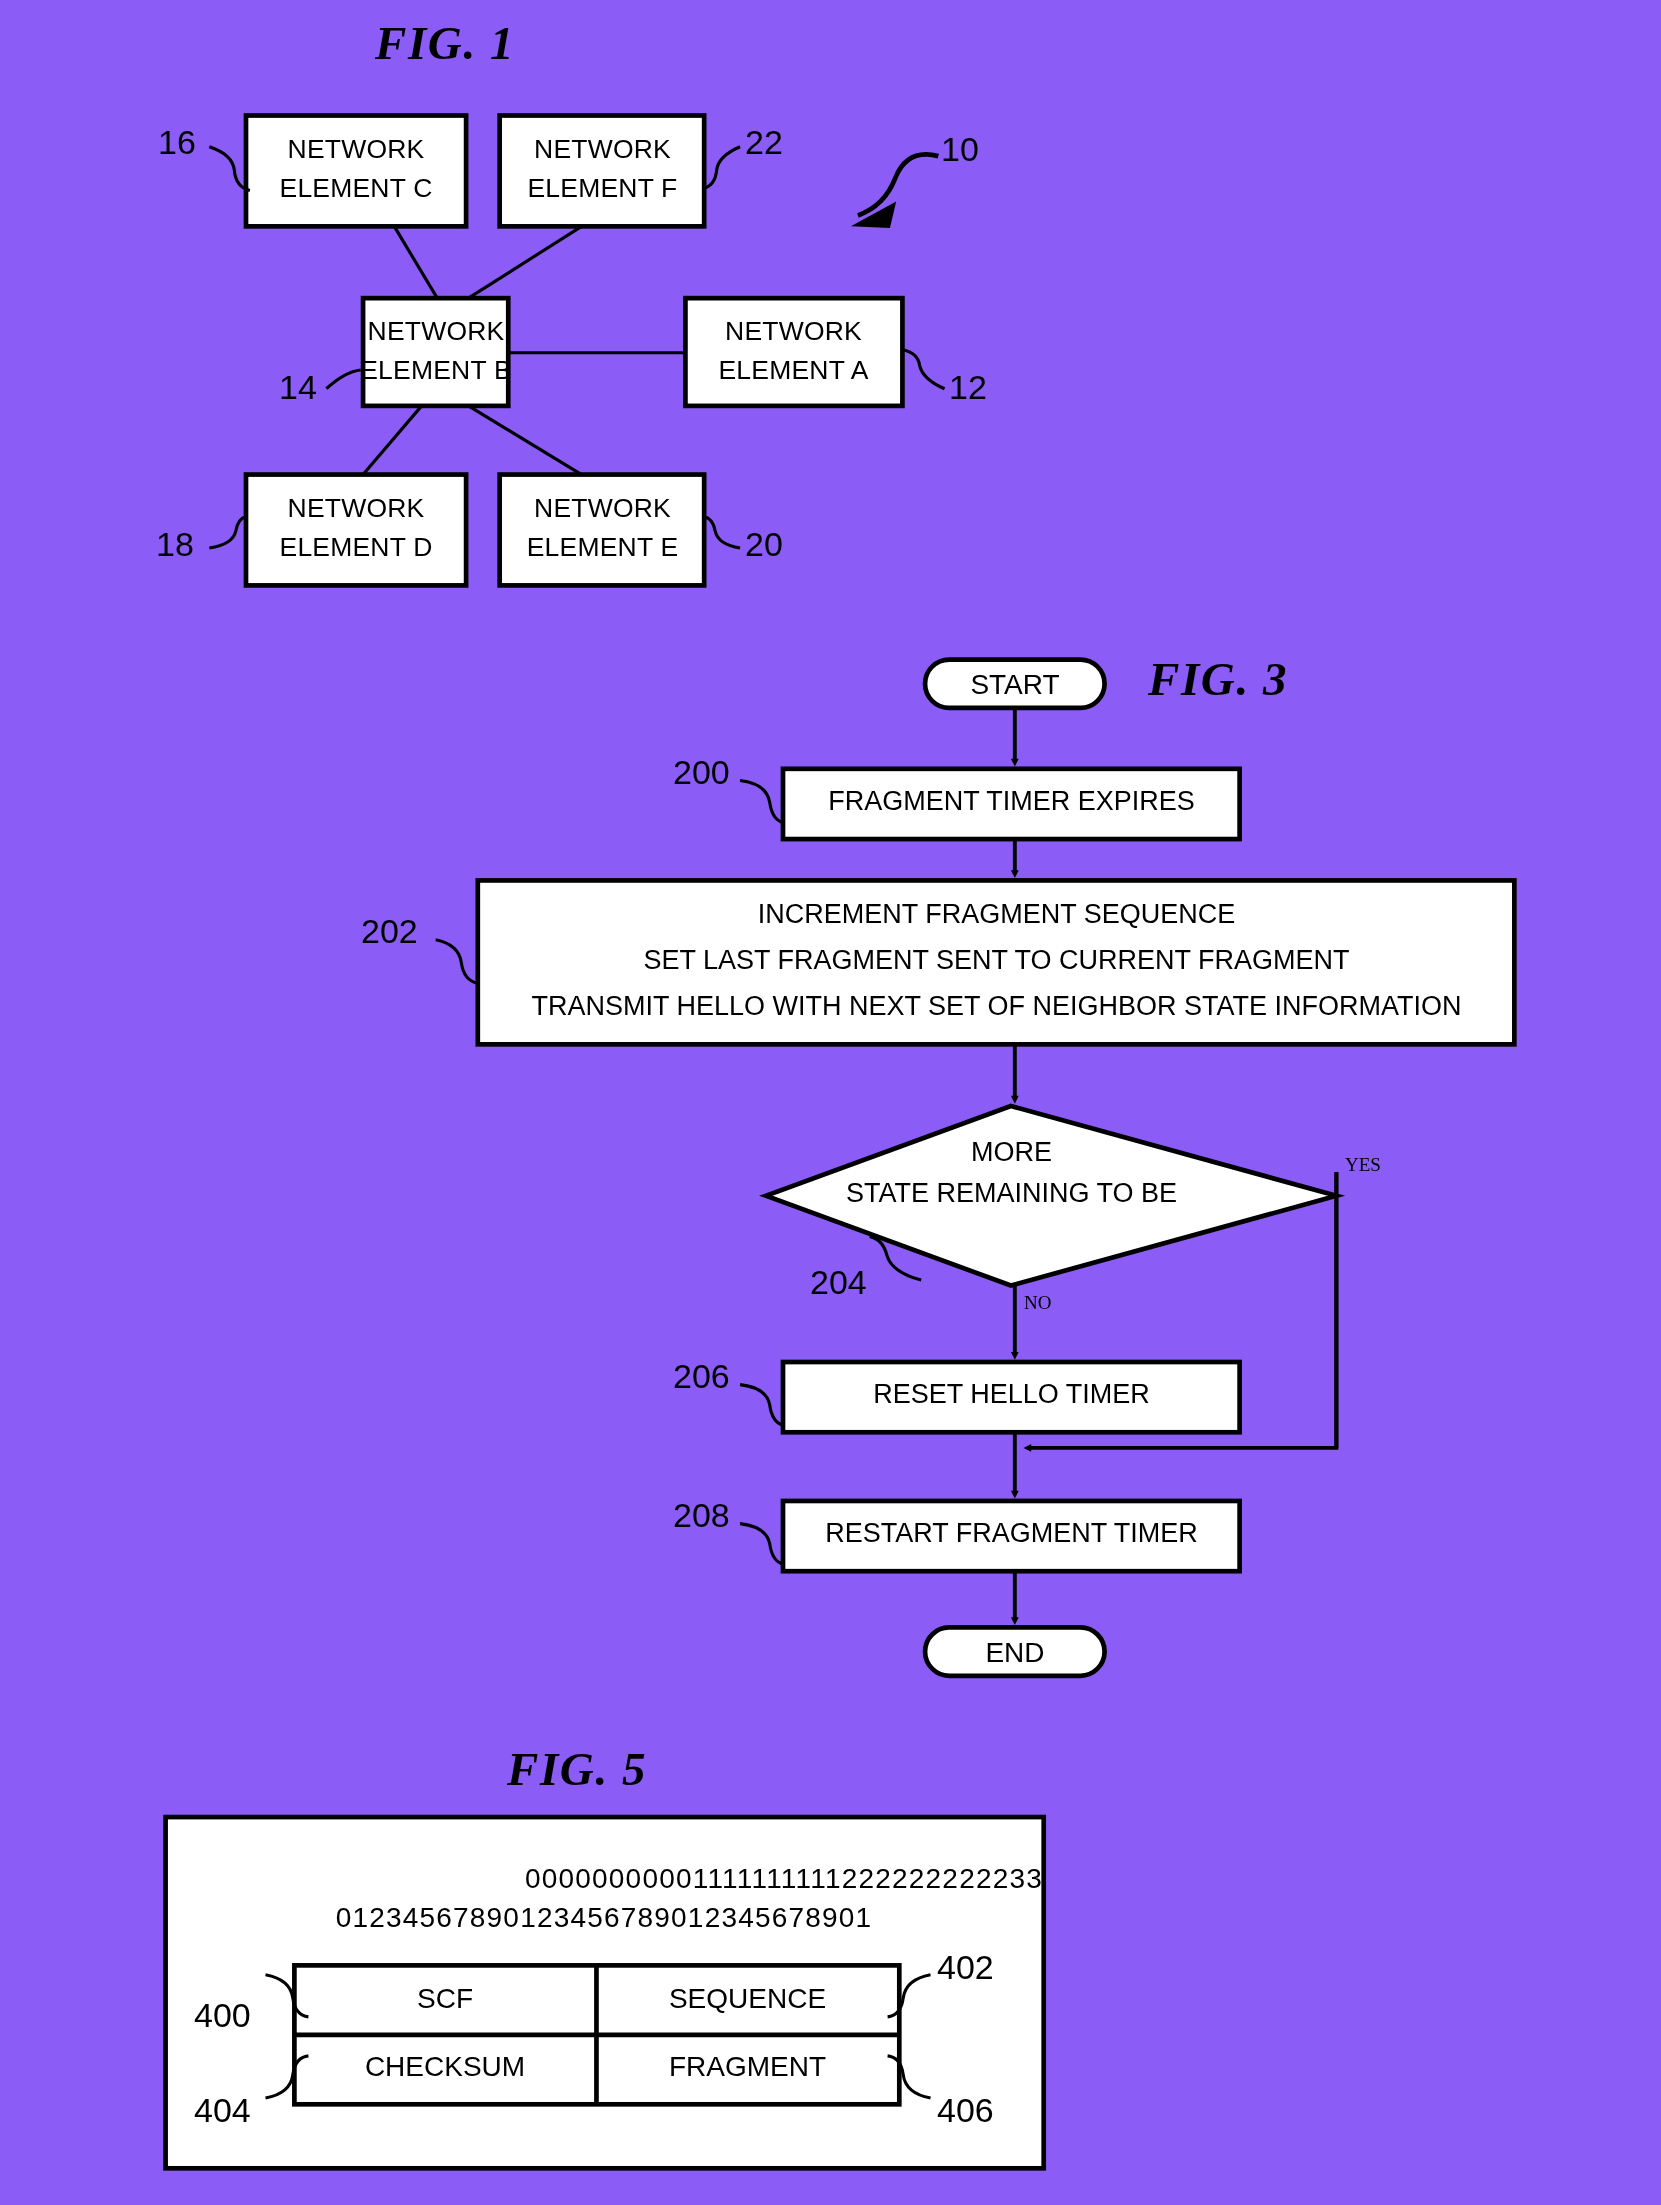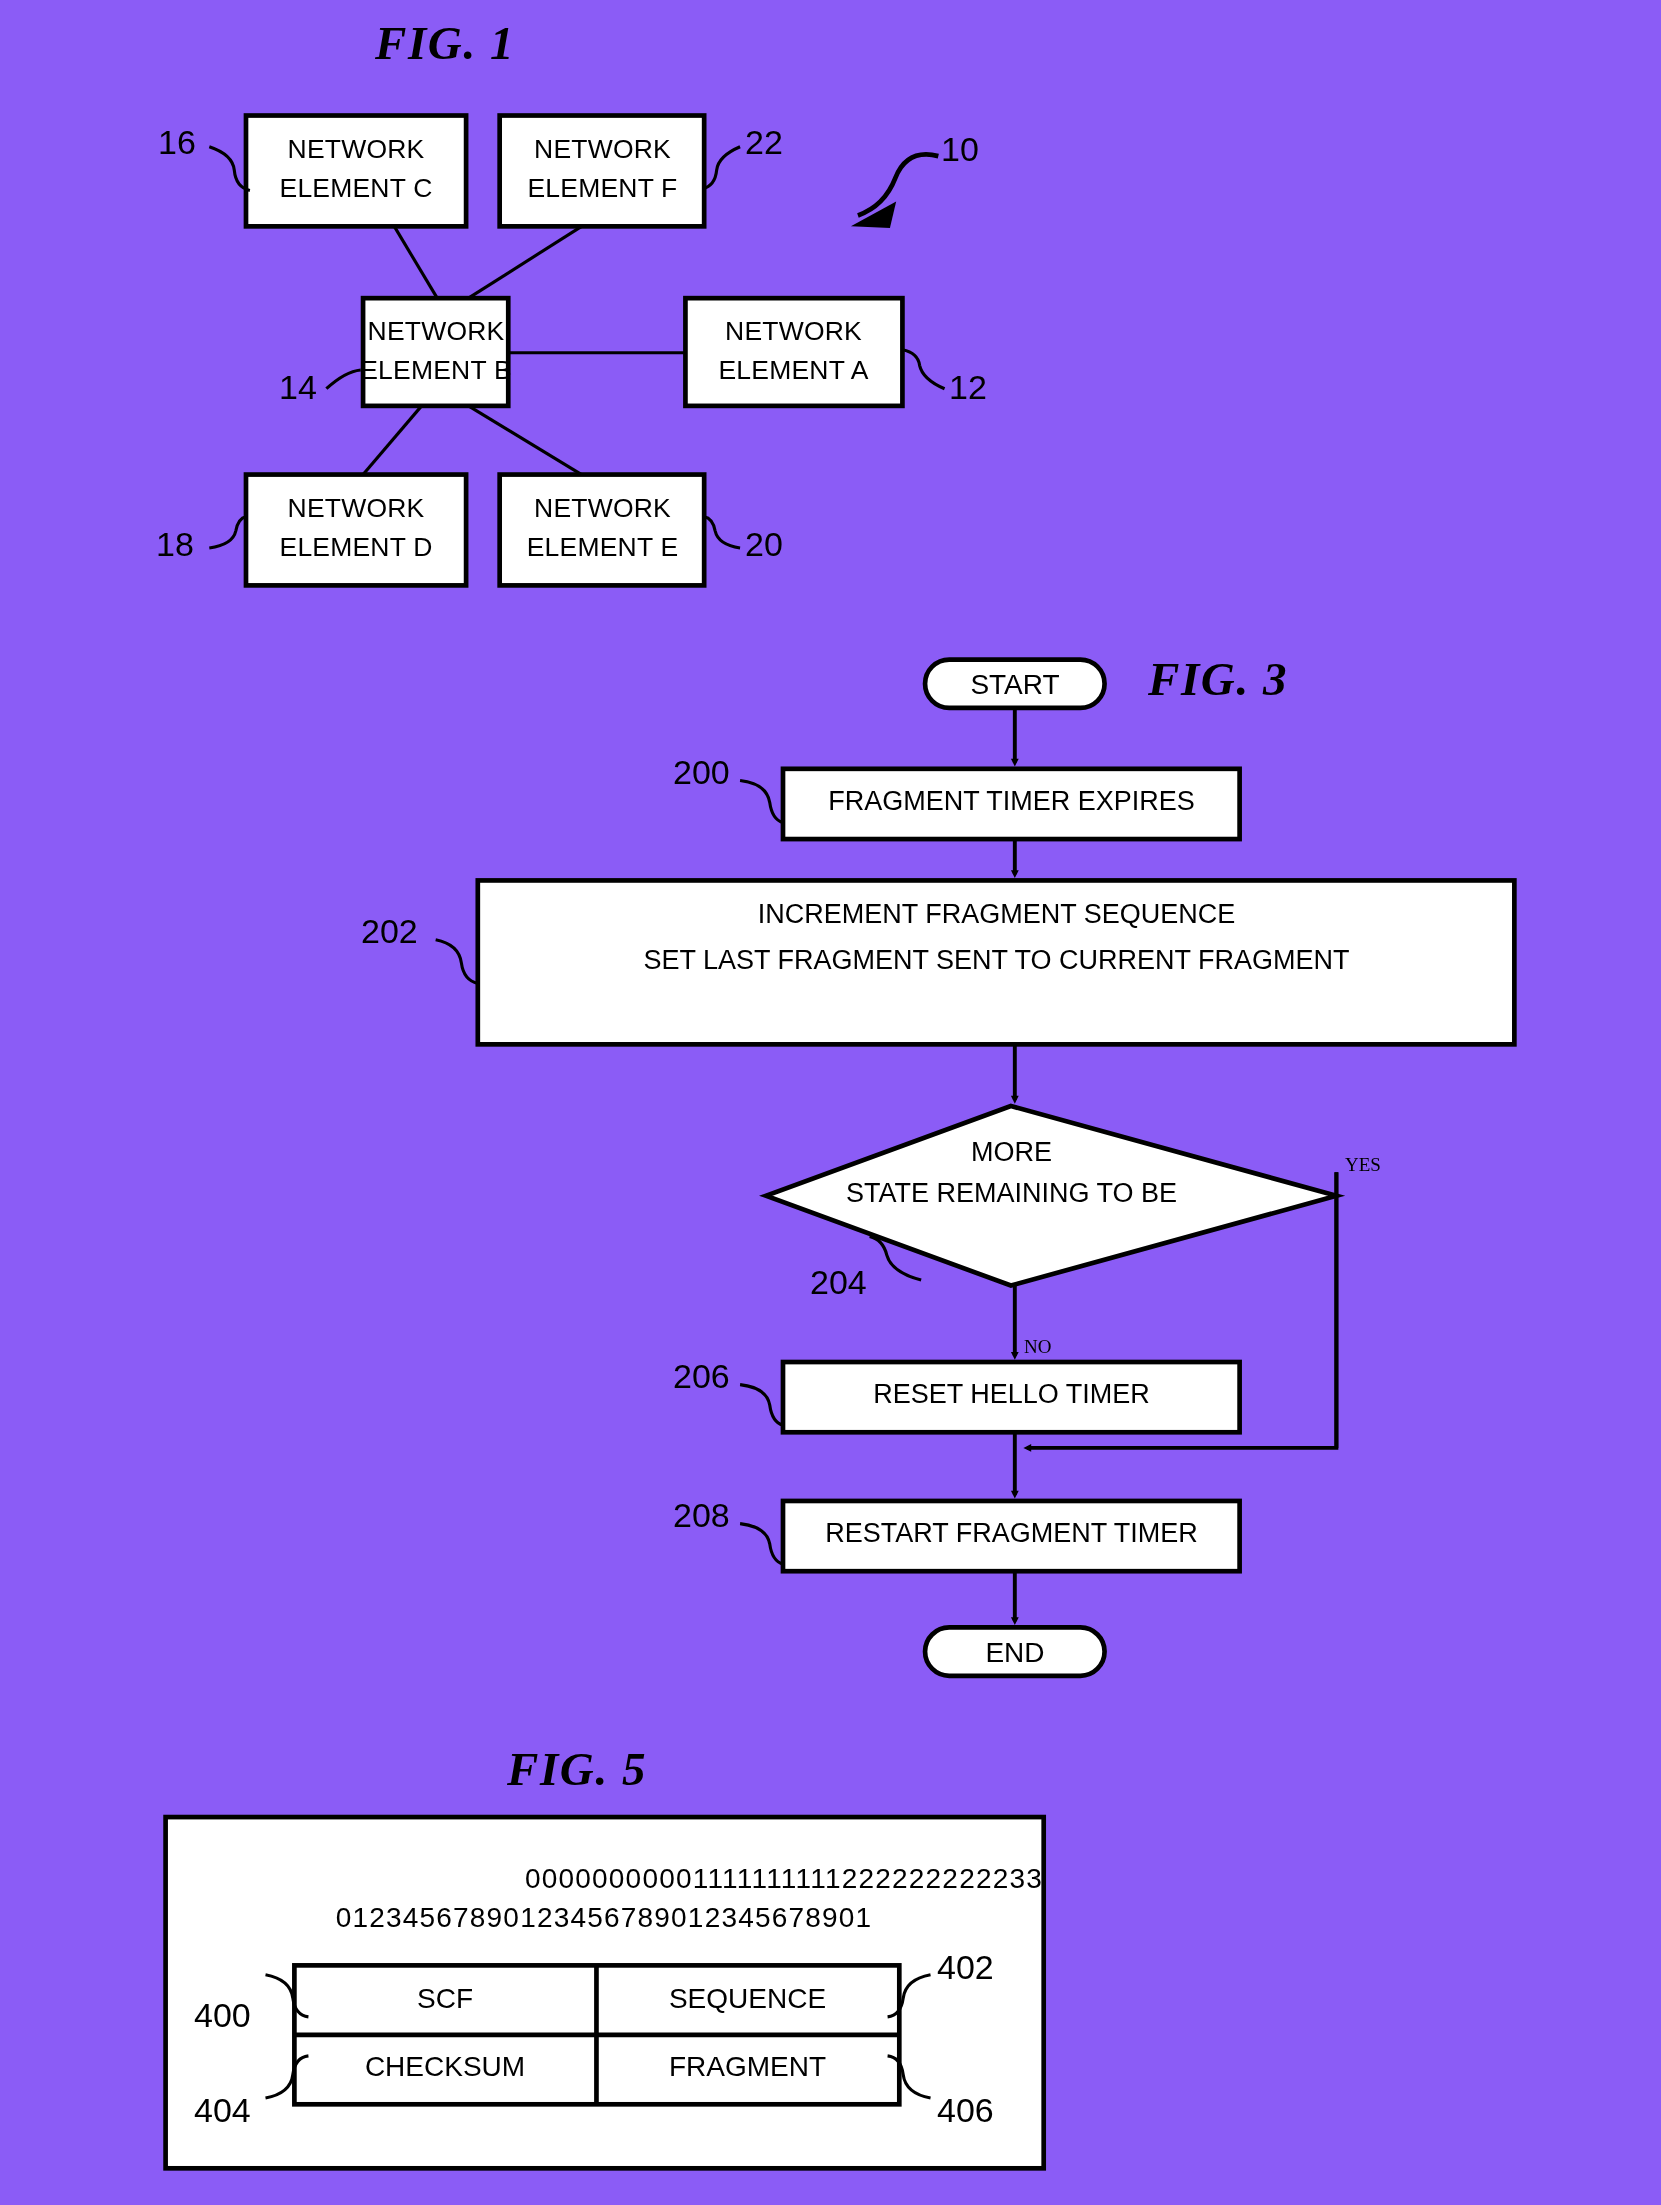--- a/index.html
+++ b/index.html
@@ -180,29 +180,30 @@
     <div style="position:absolute;left:1148px;top:652px;" class="fig-title">FIG. 3</div>
 
     <div class="term-label" style="position:absolute;left:925px;top:669px;width:180px;text-align:center;">START</div>
     <div class="term-label" style="position:absolute;left:925px;top:1637px;width:180px;text-align:center;">END</div>
 
     <div class="flow-label" style="position:absolute;left:783px;top:786px;width:457px;text-align:center;">FRAGMENT TIMER EXPIRES</div>
 
     <div style="position:absolute;left:478px;top:891px;width:1037px;text-align:center;line-height:46px;">
       <div class="flow-label">INCREMENT FRAGMENT SEQUENCE</div>
       <div class="flow-label">SET LAST FRAGMENT SENT TO CURRENT FRAGMENT</div>
+      <div class="flow-label">TRANSMIT HELLO WITH NEXT SET OF NEIGHBOR STATE INFORMATION</div>
     </div>
 
     <div style="position:absolute;left:788px;top:1132px;width:447px;text-align:center;line-height:41px;">
       <div class="flow-label">MORE</div>
       <div class="flow-label">STATE REMAINING TO BE</div>
     </div>
 
     <div class="branch-label" style="position:absolute;left:1345px;top:1154px;">YES</div>
-    <div class="branch-label" style="position:absolute;left:1024px;top:1336px;">NO</div>
+    <div class="branch-label" style="position:absolute;left:1024px;top:1292px;">NO</div>
 
     <div class="flow-label" style="position:absolute;left:783px;top:1379px;width:457px;text-align:center;">RESET HELLO TIMER</div>
     <div class="flow-label" style="position:absolute;left:783px;top:1518px;width:457px;text-align:center;">RESTART FRAGMENT TIMER</div>
 
     <svg class="layer" viewBox="0 0 2129 2825">
       <g class="leader">
         <path d="M948 1000 q34 4 38 28 q3 22 17 26"></path>
         <path d="M558 1204 q30 6 33 30 q3 22 21 26"></path>
         <path d="M1180 1640 q-38 -10 -44 -32 q-5 -20 -22 -24"></path>
         <path d="M948 1774 q34 4 38 26 q3 22 17 26"></path>

